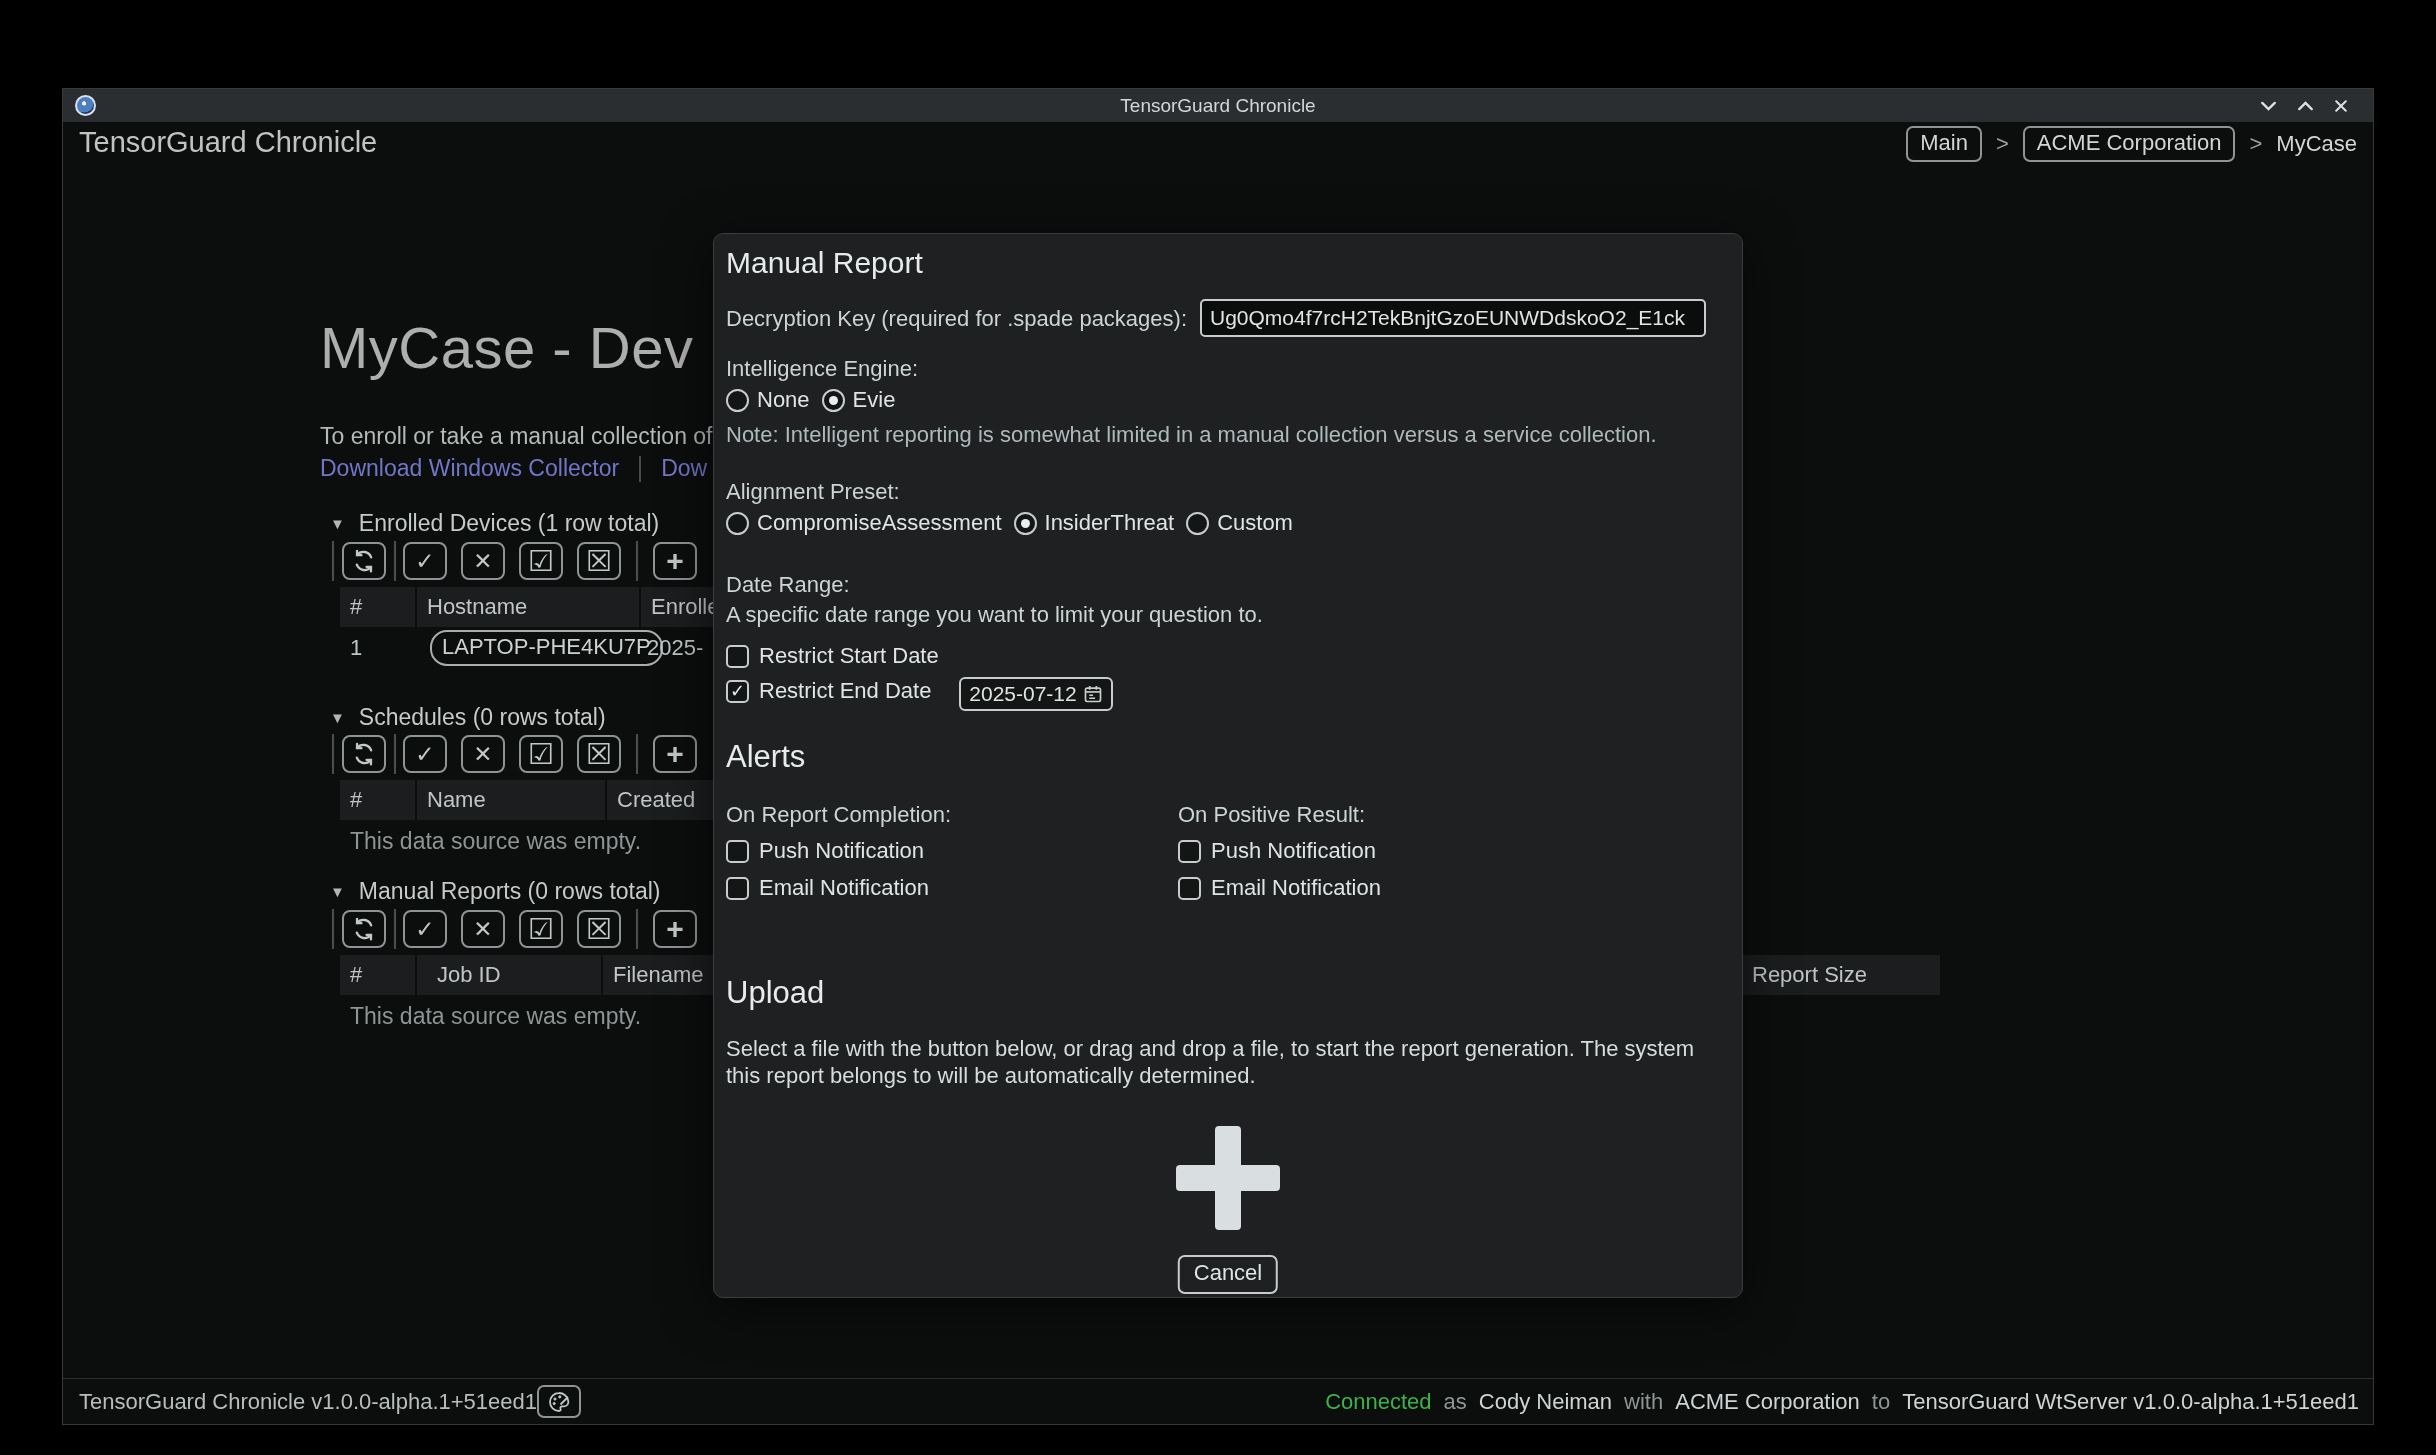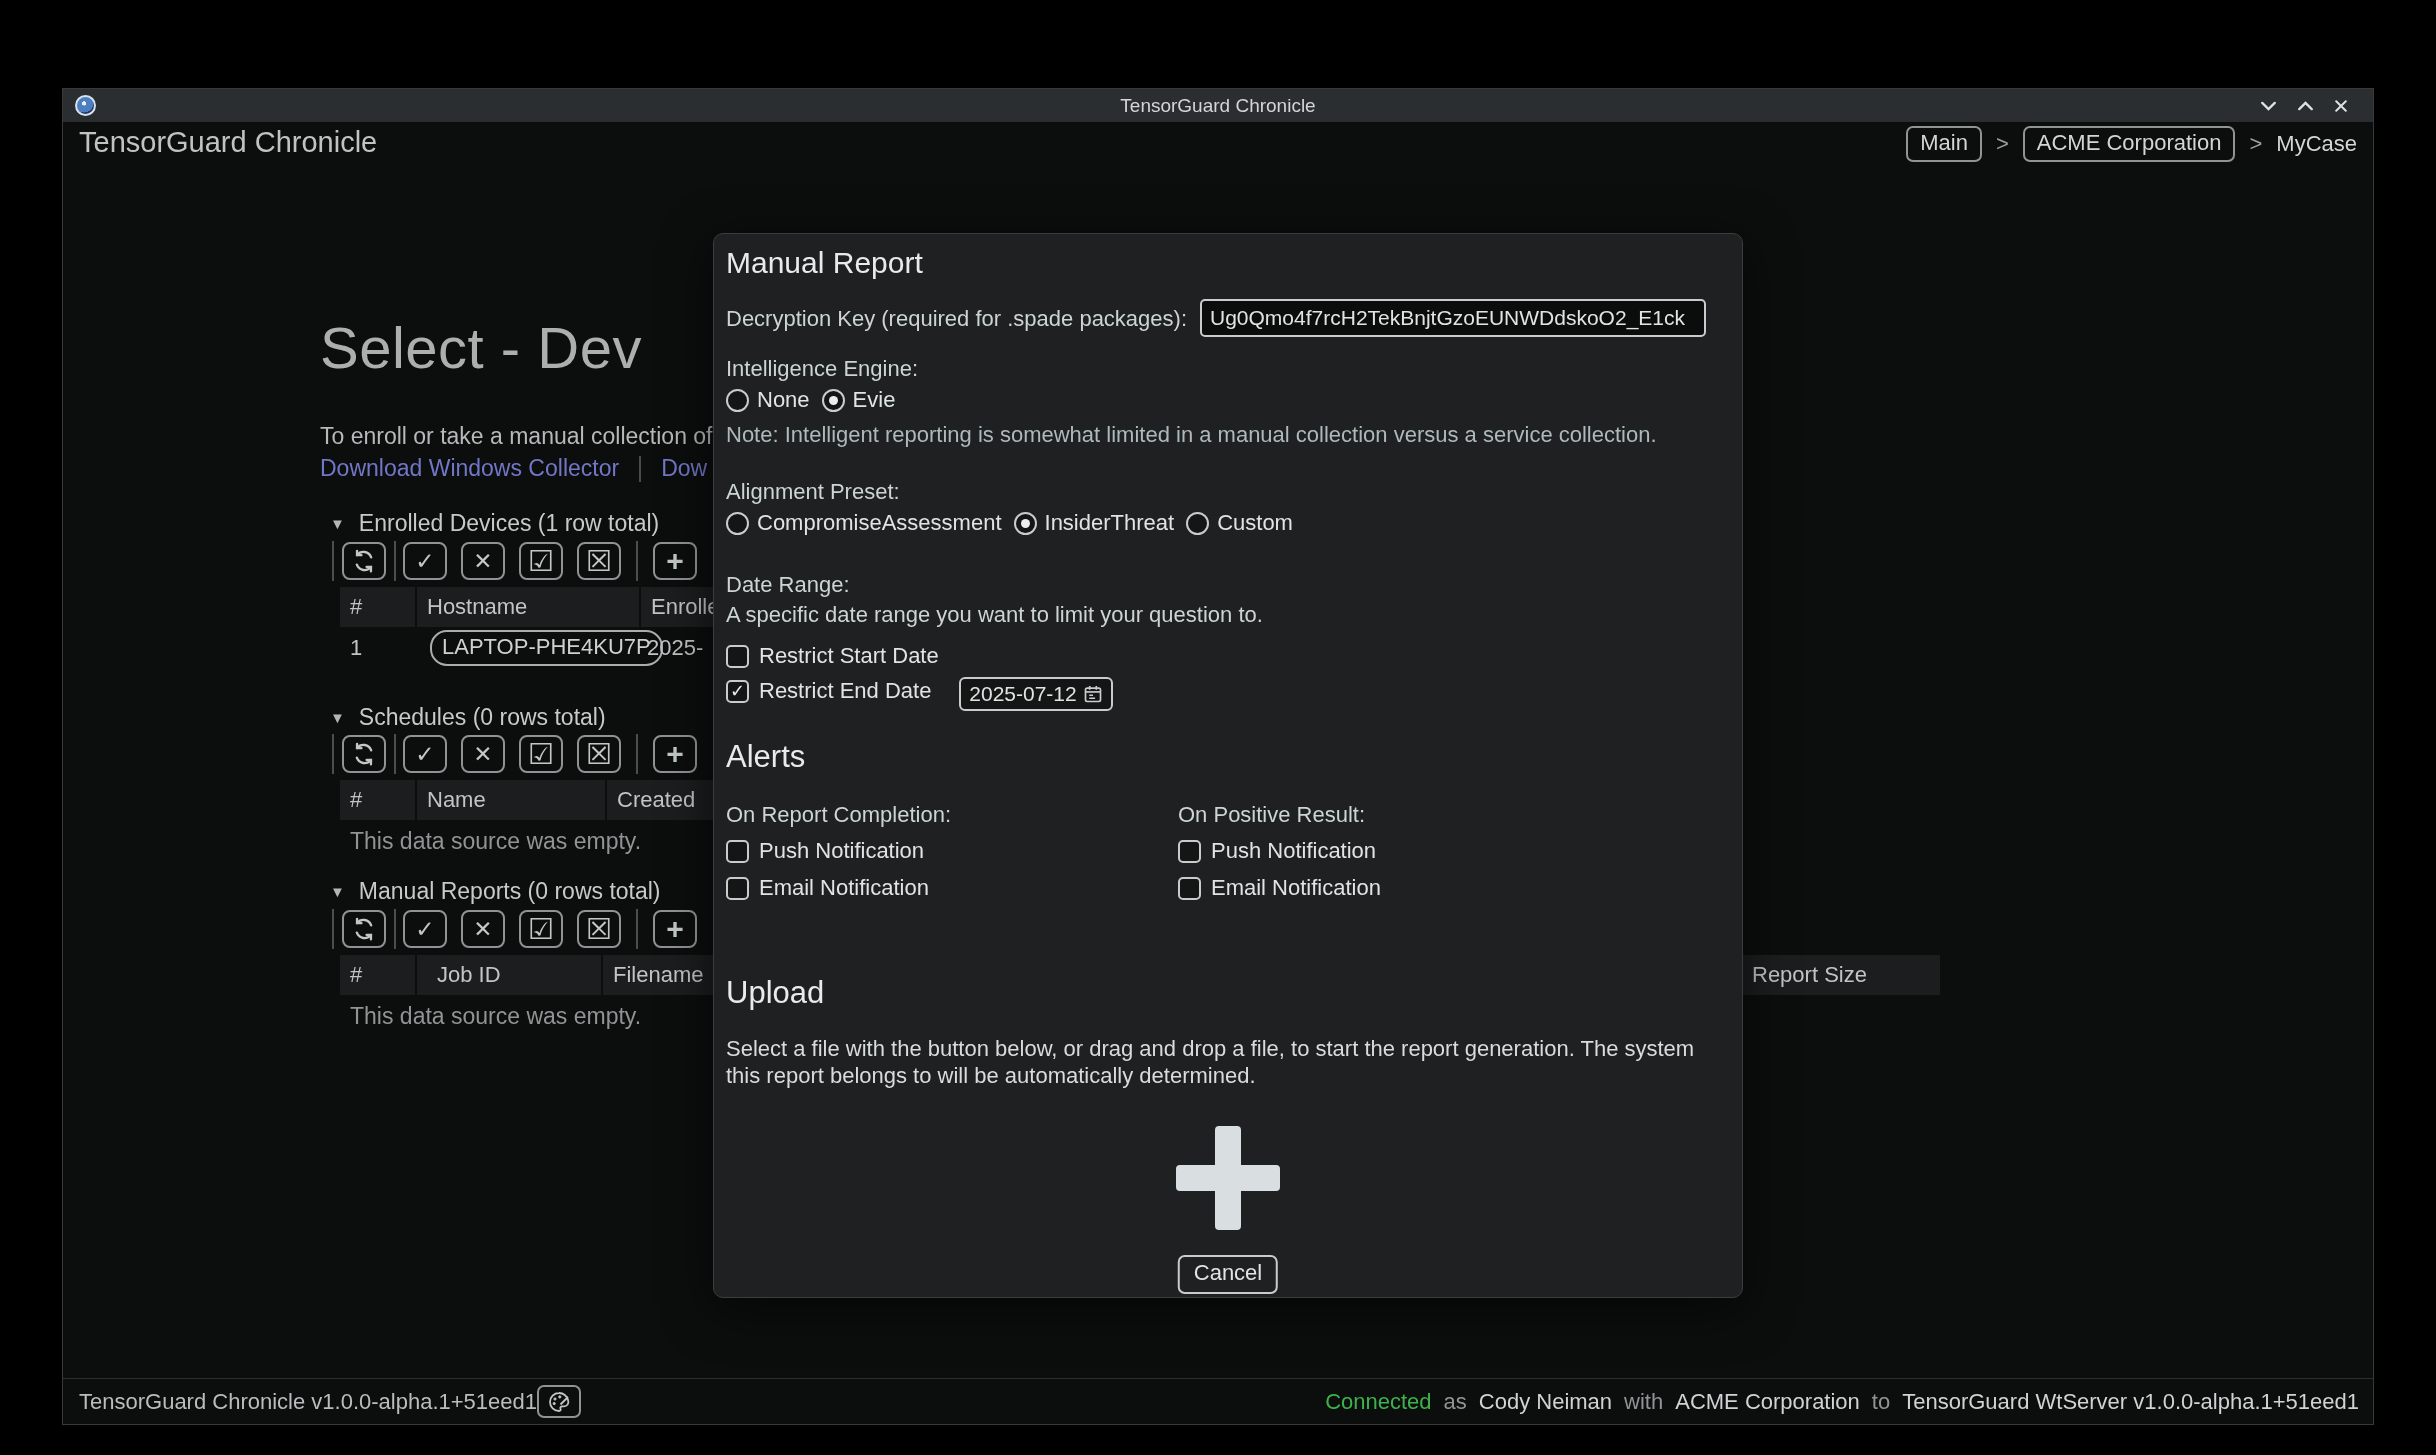--- a/index.html
+++ b/index.html
@@ -136,21 +136,21 @@
       <div class="app-title">TensorGuard Chronicle</div>
       <div class="breadcrumb">
         <span class="crumb-btn">Main</span>
         <span class="crumb-sep">&gt;</span>
         <span class="crumb-btn">ACME Corporation</span>
         <span class="crumb-sep">&gt;</span>
         <span>MyCase</span>
       </div>
     </div>
 
-    <div class="big-heading">Select - Dev</div>
+    <div class="big-heading">MyCase - Dev</div>
     <div class="intro-text">To enroll or take a manual collection of</div>
     <div class="links-row">
       <span class="bg-link">Download Windows Collector</span>
       <span class="vsep-link"></span>
       <span class="bg-link">Dow</span>
     </div>
 
     <div class="sec-title" style="top:421px;">
       <span class="tri">▼</span>
       <span>Enrolled Devices (1 row total)</span>

